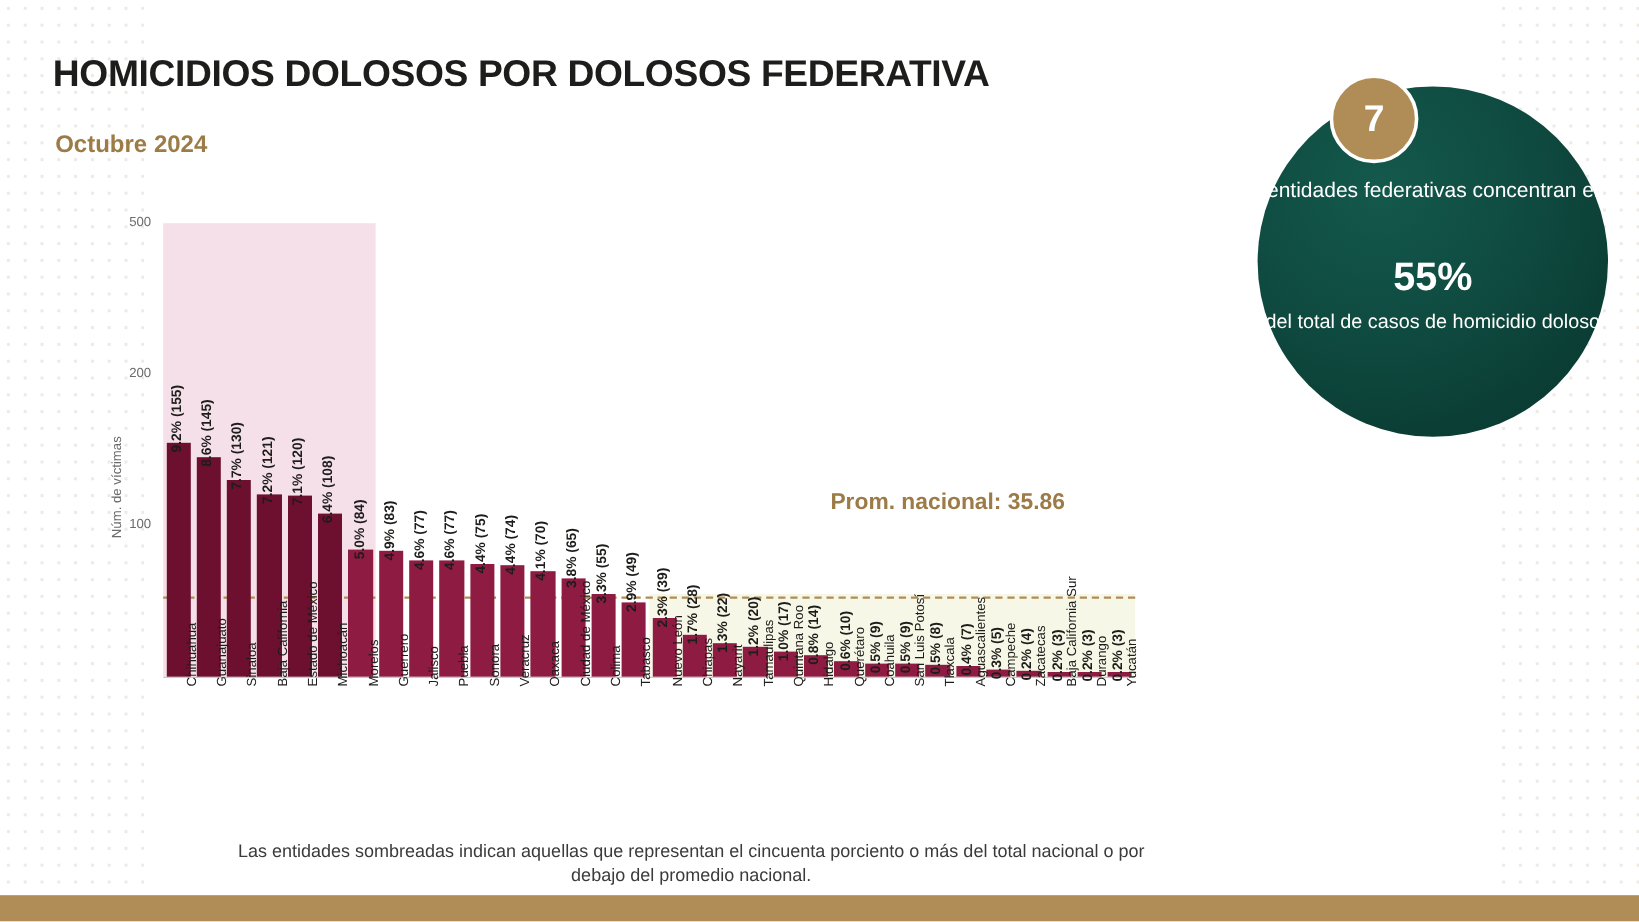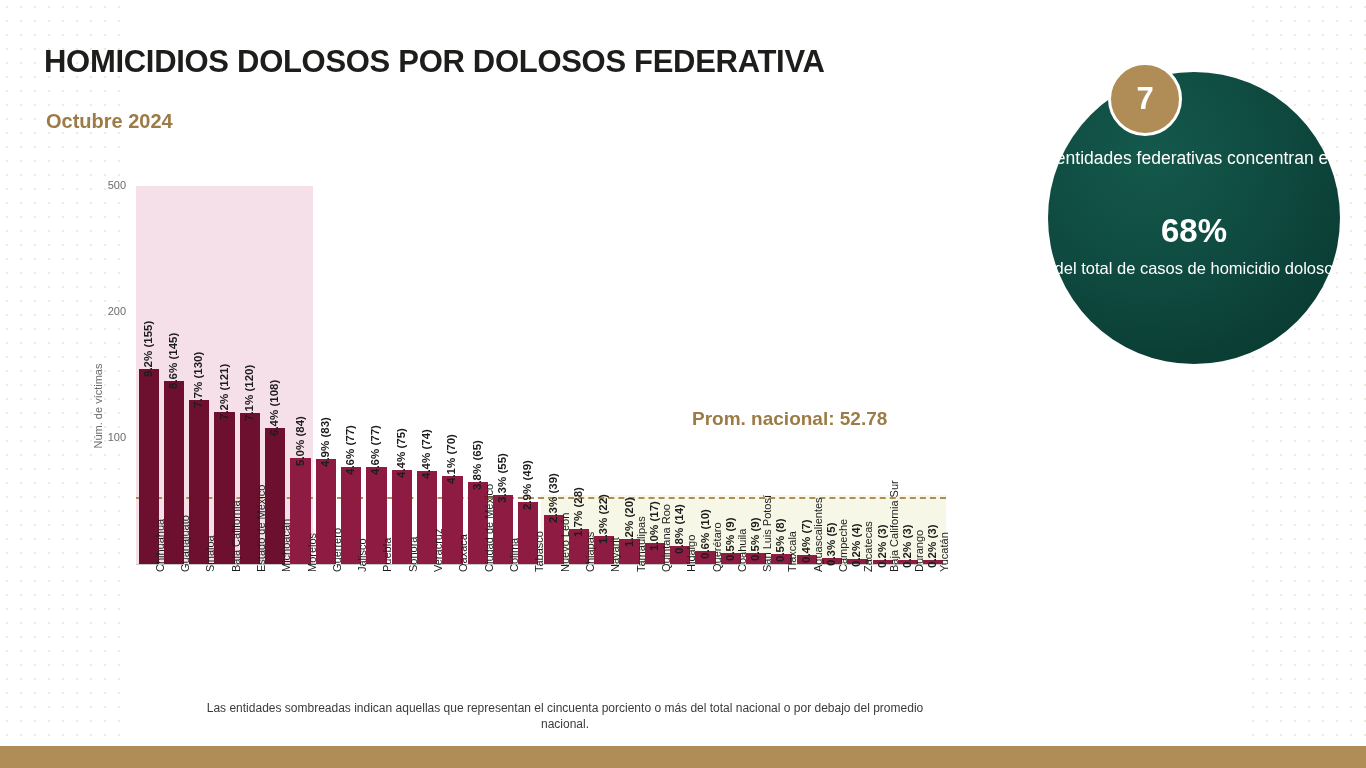--- a/index.html
+++ b/index.html
@@ -53,22 +53,22 @@
   .cat{
     position:absolute;white-space:nowrap;font-size:11px;color:#1d1d1b;
     transform:rotate(-90deg);transform-origin:left top;
   }
   #promnac{
     position:absolute;left:648px;top:232px;font-size:19px;font-weight:bold;color:#9d7b46;
   }
 
   
   #foot{
-    position:absolute;left:185px;top:700px;width:760px;text-align:center;
-    font-size:12px;color:#3b3b3b;line-height:1.35;
+    position:absolute;left:196px;top:700px;width:760px;text-align:center;
+    font-size:15px;color:#3b3b3b;line-height:1.35;
   }
 
   
   #callout{
     position:absolute;left:1016px;top:72px;width:292px;height:292px;border-radius:50%;
     background:radial-gradient(circle at 35% 28%, #14594c 0%, #0f4a40 45%, #07342c 100%);
     color:#ffffff;text-align:center;margin-left:32px;
   }
   #badge{
     position:absolute;left:1108px;top:62px;width:68px;height:68px;border-radius:50%;
@@ -121,21 +121,21 @@
       <div class="bar" style="left: 584.719px; width: 20.25px; height: 11.34px; background: rgb(142, 27, 66);"></div>
       <div class="bar" style="left: 610.031px; width: 20.25px; height: 11.34px; background: rgb(142, 27, 66);"></div>
       <div class="bar" style="left: 635.344px; width: 20.25px; height: 10.08px; background: rgb(142, 27, 66);"></div>
       <div class="bar" style="left: 660.656px; width: 20.25px; height: 8.82px; background: rgb(142, 27, 66);"></div>
       <div class="bar" style="left: 685.969px; width: 20.25px; height: 6.3px; background: rgb(142, 27, 66);"></div>
       <div class="bar" style="left: 711.281px; width: 20.25px; height: 5.04px; background: rgb(142, 27, 66);"></div>
       <div class="bar" style="left: 736.594px; width: 20.25px; height: 3.78px; background: rgb(142, 27, 66);"></div>
       <div class="bar" style="left: 761.906px; width: 20.25px; height: 3.78px; background: rgb(142, 27, 66);"></div>
       <div class="bar" style="left: 787.219px; width: 20.25px; height: 3.78px; background: rgb(142, 27, 66);"></div>
     </div>
-  <div id="promnac">Prom. nacional: 52.78</div>
+  <div id="promnac">Prom. nacional: 35.86</div>
 <div class="ytick" style="left: 48px; top: 255px;">100</div>
     <div class="ytick" style="left: 48px; top: 129px;">200</div>
     <div class="ytick" style="left: 48px; top: 3px;">500</div>
     <div class="axisline" style="top: 388px;"></div>
     <div class="barlabel" style="left: 109.656px; top: 188.7px;">9.2% (155)</div>
     <div class="cat" style="left: 109.656px; top: 396px;">Chihuahua</div>
     <div class="barlabel" style="left: 134.969px; top: 201.3px;">8.6% (145)</div>
     <div class="cat" style="left: 134.969px; top: 396px;">Guanajuato</div>
     <div class="barlabel" style="left: 160.281px; top: 220.2px;">7.7% (130)</div>
     <div class="cat" style="left: 160.281px; top: 396px;">Sinaloa</div>
@@ -198,18 +198,18 @@
     <div class="barlabel" style="left: 894.344px; top: 380.22px;">0.2% (3)</div>
     <div class="cat" style="left: 894.344px; top: 396px;">Yucatán</div>
   </div>
 
 <div id="foot">
   <div>Las entidades sombreadas indican aquellas que representan el cincuenta porciento o más del total nacional o por debajo del promedio nacional.</div>
 </div>
 
 <div id="callout">
   <div id="co-l1">entidades federativas concentran el</div>
-  <div id="co-pct">68%</div>
+  <div id="co-pct">55%</div>
   <div id="co-l2">del total de casos de homicidio doloso</div>
 </div>
 <div id="badge">7</div>
 
 <div class="bottombar"></div>
 
 </body></html>

